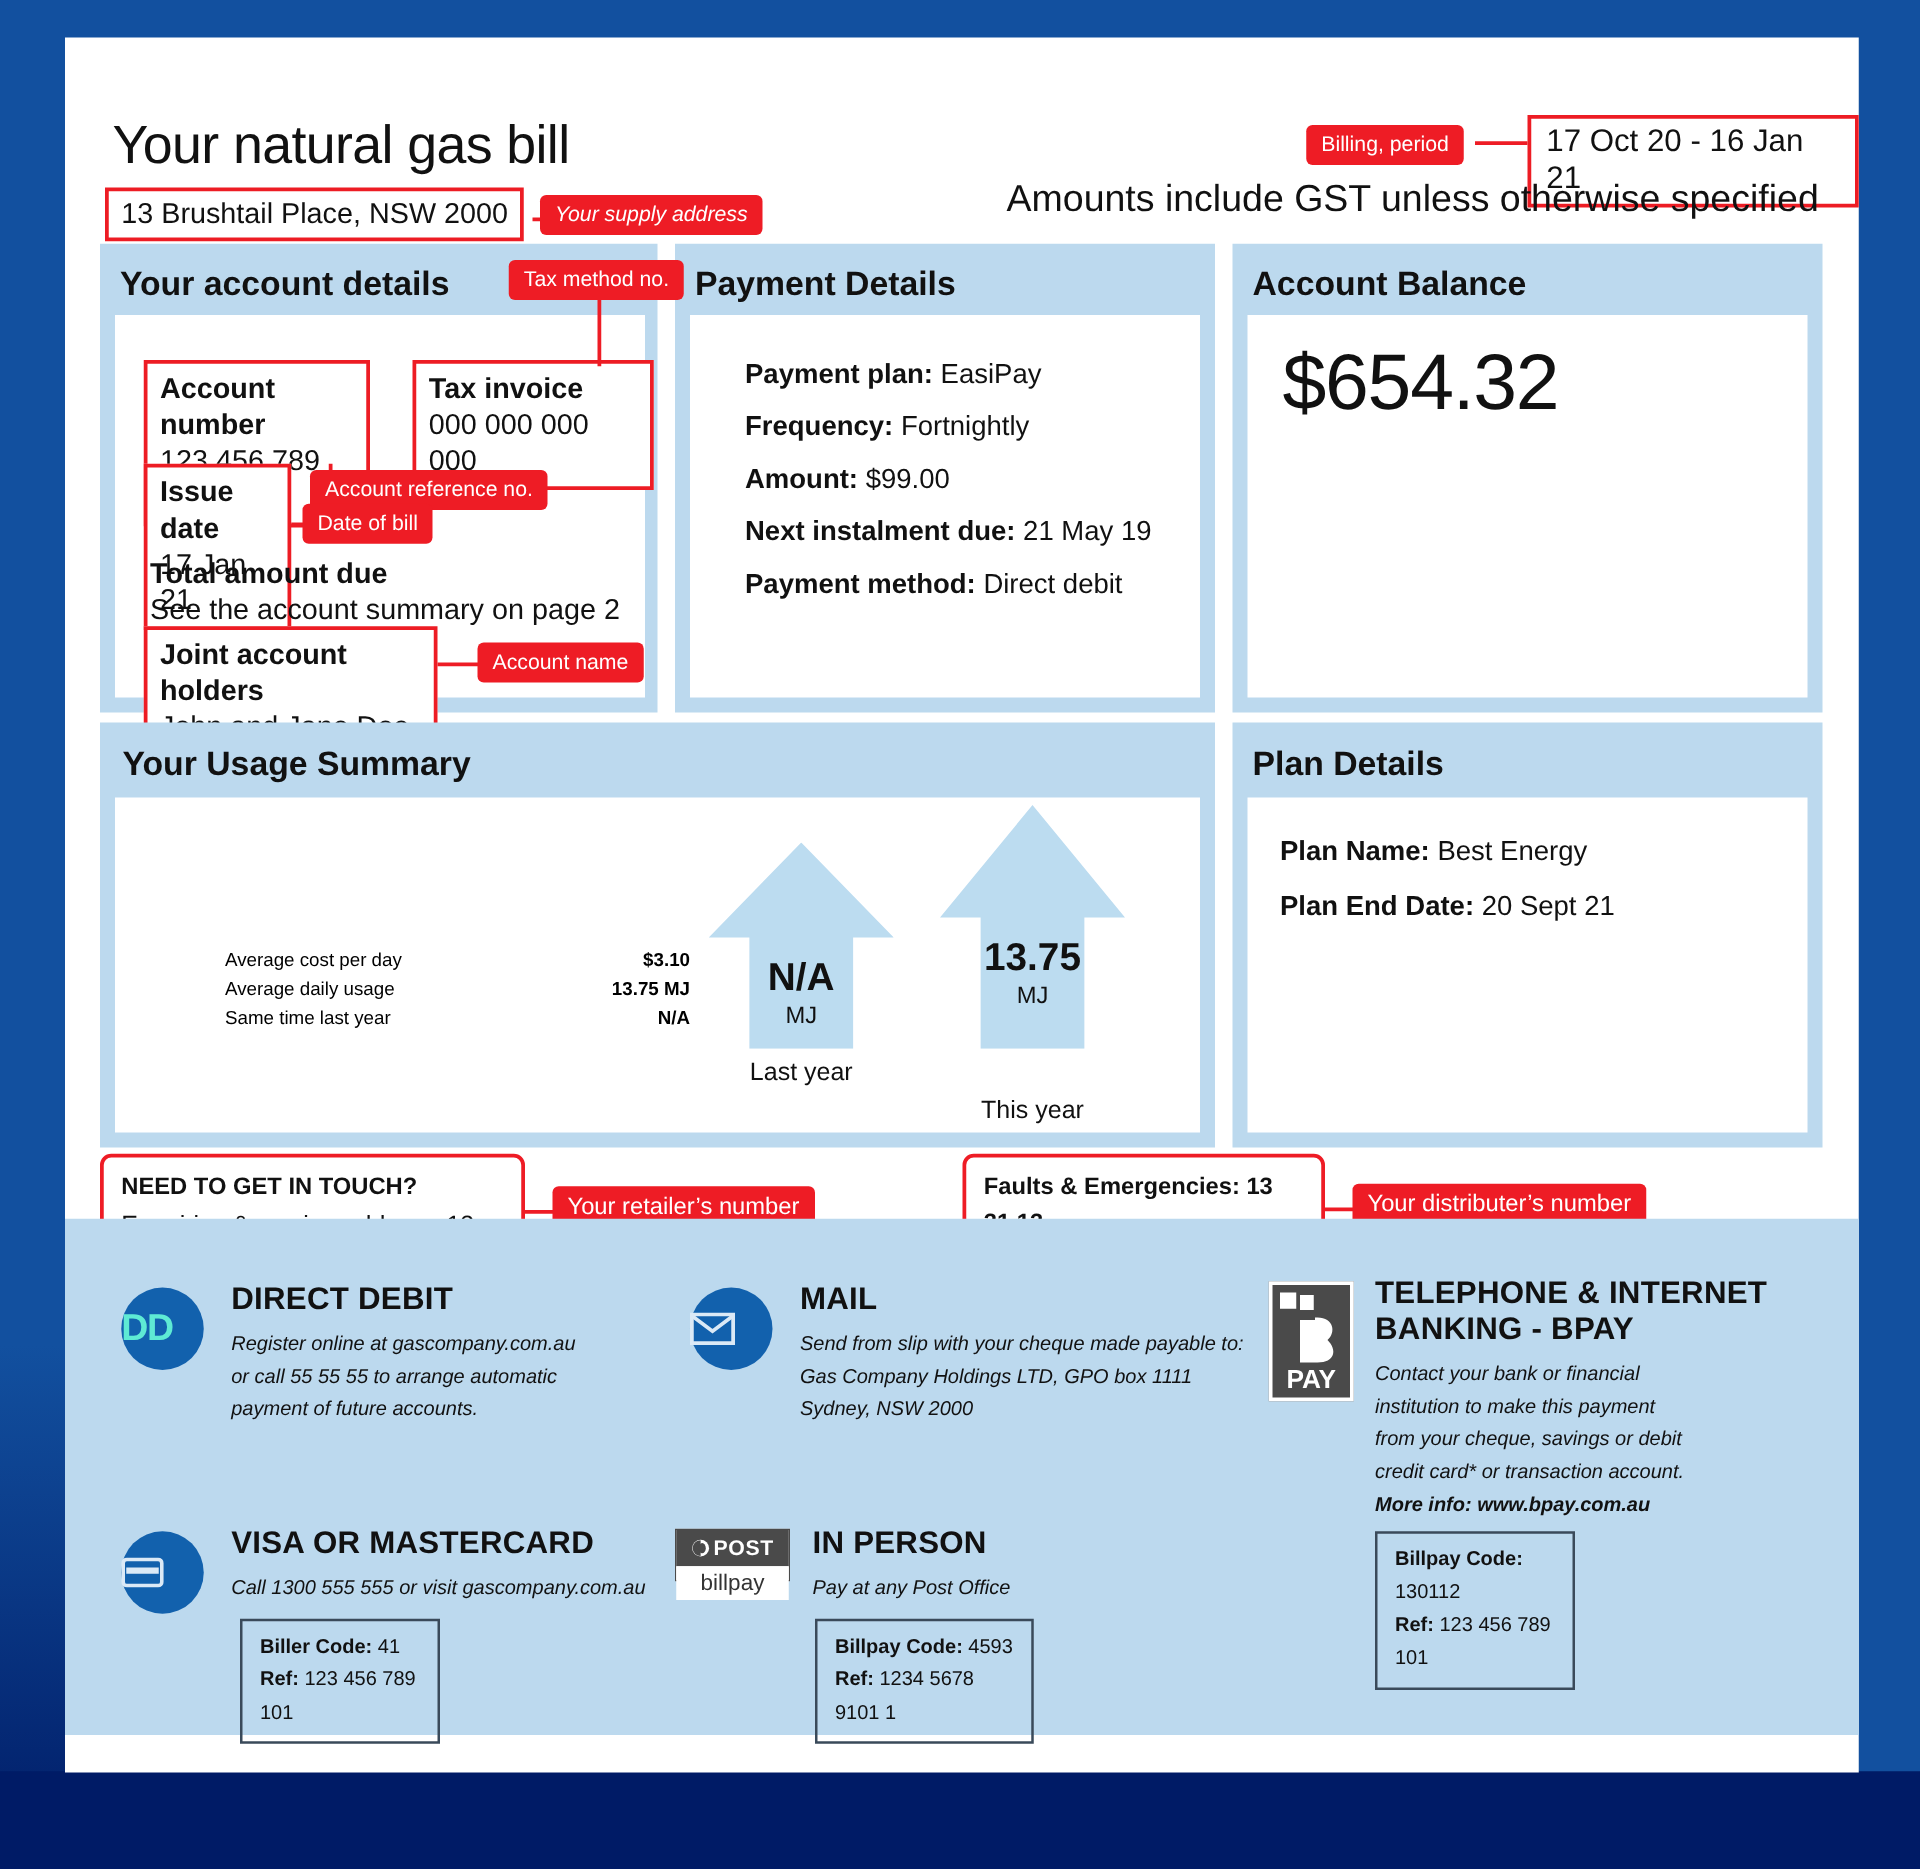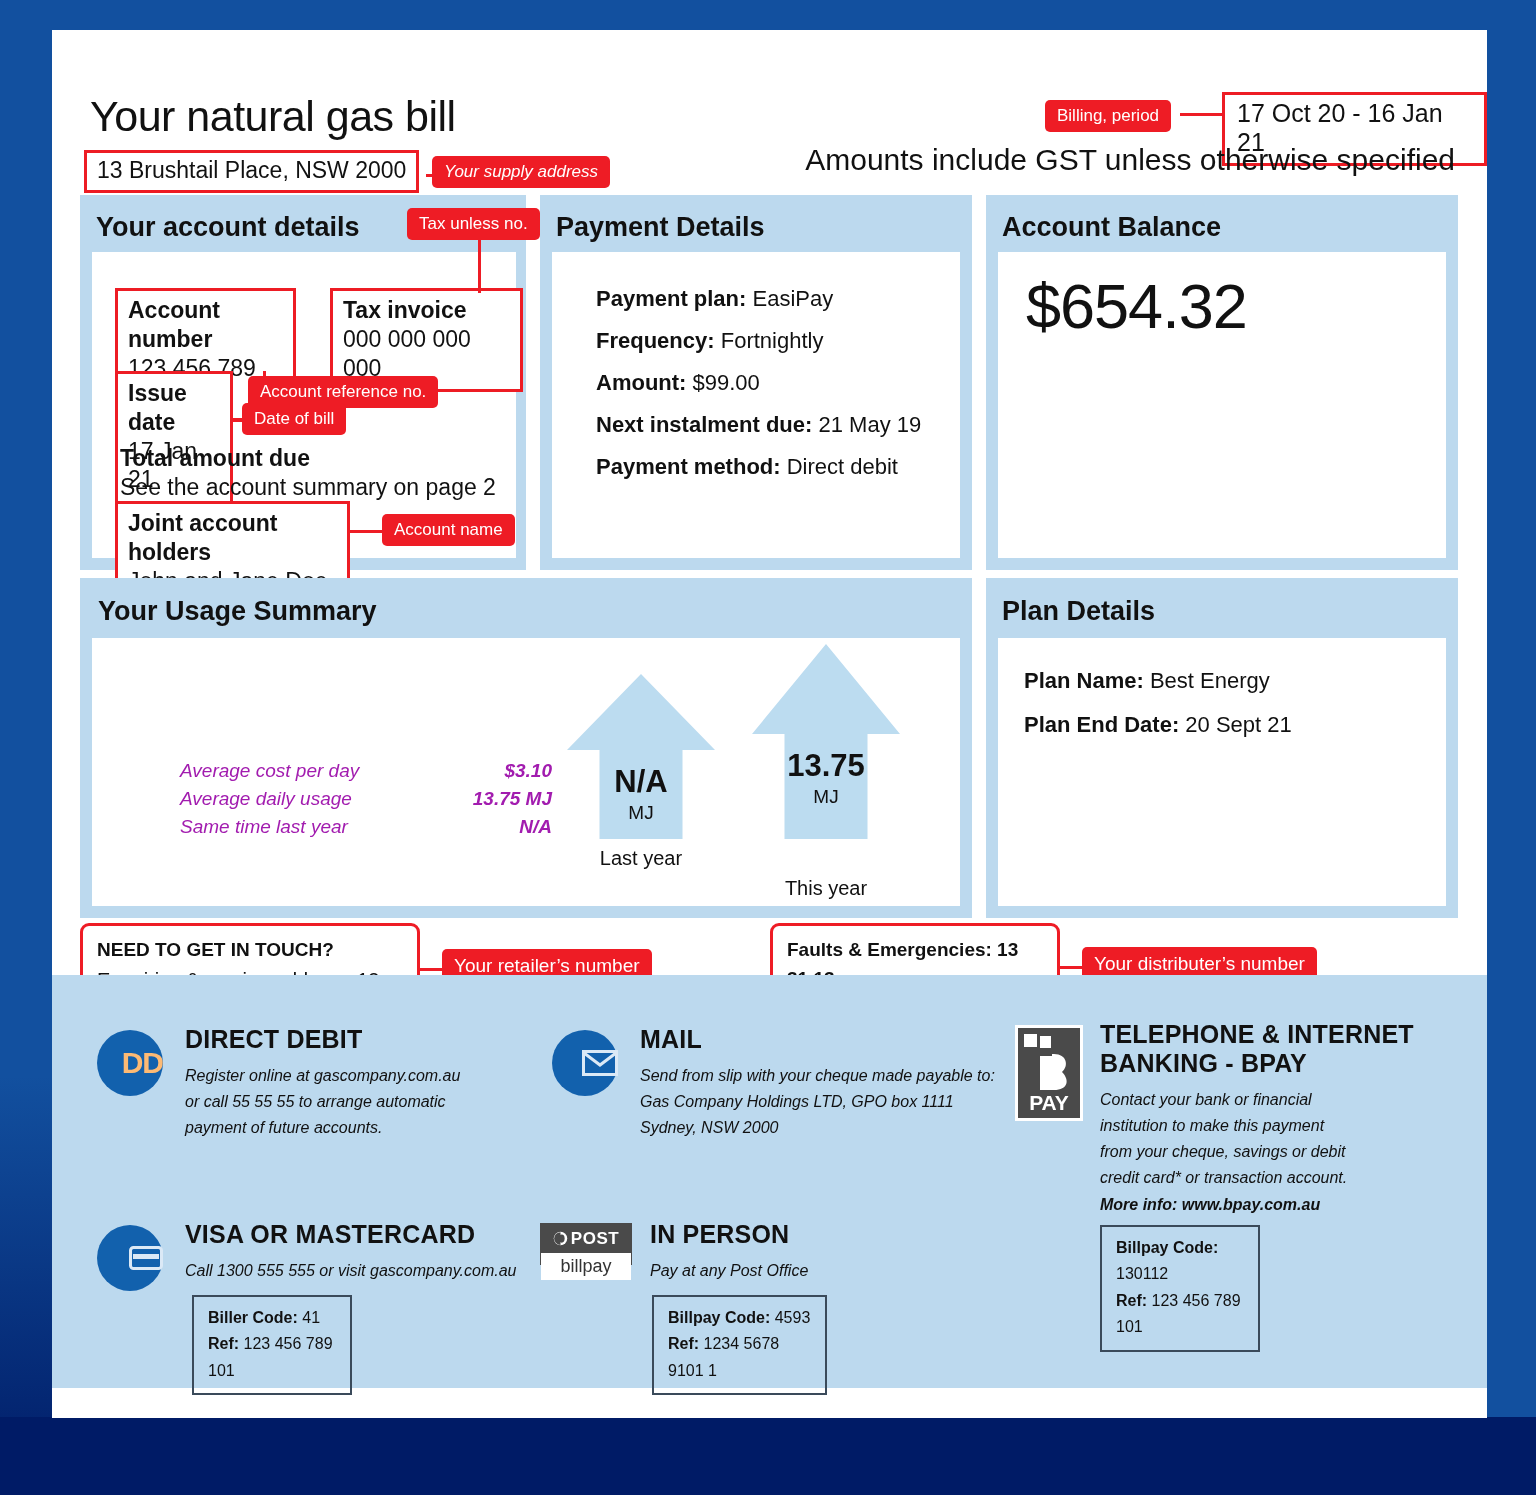--- a/index.html
+++ b/index.html
@@ -102,21 +102,21 @@
   .kv-value { font-size: 23px; color: #111; line-height: 1.25; }
   .plain-line { position: absolute; }
 
   
   .pd-row {
     position: absolute; font-size: 22px; color: #111; white-space: nowrap; margin-left: 20px;
   }
   .pd-row b { font-weight: bold; }
 
   
-  .usage-tbl { position: absolute; left: 86px; top: 118px; font-size: 19px; color: #a21caf; font-style: italic; }
+  .usage-tbl { position: absolute; left: 86px; top: 118px; font-size: 15px; color: #000000; }
   .usage-tbl tr td { padding: 2px 0; }
   .usage-tbl td.lbl { width: 250px; }
   .usage-tbl td.val { text-align: right; font-weight: bold; width: 120px; }
 
   .arrow-wrap { position: absolute; text-align: center; }
   .arrow { position: relative; }
   .arrow svg { display: block; }
   .arrow-val {
     position: absolute; left: 0; width: 100%;
     font-size: 31px; font-weight: bold; color: #111; text-align: center;
@@ -139,22 +139,22 @@
   .contact-head { font-size: 19px; font-weight: bold; color: #111; line-height: 1.5; }
   .contact-sub  { font-size: 20px; color: #111; line-height: 1.5; }
 
   
   .footer {
     position: absolute; left: 52px; top: 975px;
     width: 1435px; height: 413px; background: #bcd9ee;
   }
   .pm-icon {
     position: absolute; width: 66px; height: 66px; border-radius: 50%;
-    background: #1261ad; color: #fdba74;
-    display: flex; align-items: center; justify-content: flex-end;
+    background: #1261ad; color: #5eead4;
+    display: flex; align-items: center; justify-content: flex-start;
   }
   .pm-title {
     position: absolute; font-size: 25px; font-weight: bold; color: #111;
     line-height: 1.15; letter-spacing: 0.2px;
   }
   .pm-text {
     position: absolute; font-size: 16px; color: #111; line-height: 1.62; font-style: italic;
   }
   .code-box {
     position: absolute; border: 2px solid #3a4a5a; background: transparent;
@@ -197,21 +197,21 @@
 
     <div class="red-tag billing-tag">Billing, period</div>
     <div class="connector" style="left:1128px; top:83px; width:48px; height:3px;"></div>
     <div class="outline-box billing-period-box">17 Oct 20 - 16 Jan 21</div>
     <div class="gst-note">Amounts include GST unless otherwise specified</div>
 
     <div class="panel" id="acct-panel"></div>
     <div class="panel-title" id="acct-title">Your account details</div>
     <div class="panel-body" id="acct-body"></div>
 
-    <div class="red-tag" style="left:355px; top:178px; z-index:6;">Tax unless no.</div>
+    <div class="red-tag" style="left:355px; top:178px; z-index:6;">Tax method no.</div>
     <div class="connector" style="left:426px; top:208px; width:3px; height:55px; z-index:5;"></div>
 
     <div class="kv-box" style="left:63px; top:258px; width:181px;">
       <div class="kv-label">Account number</div>
       <div class="kv-value">123 456 789 012</div>
     </div>
 
     <div class="kv-box" style="left:278px; top:258px; width:193px;">
       <div class="kv-label">Tax invoice</div>
       <div class="kv-value">000 000 000 000</div>

